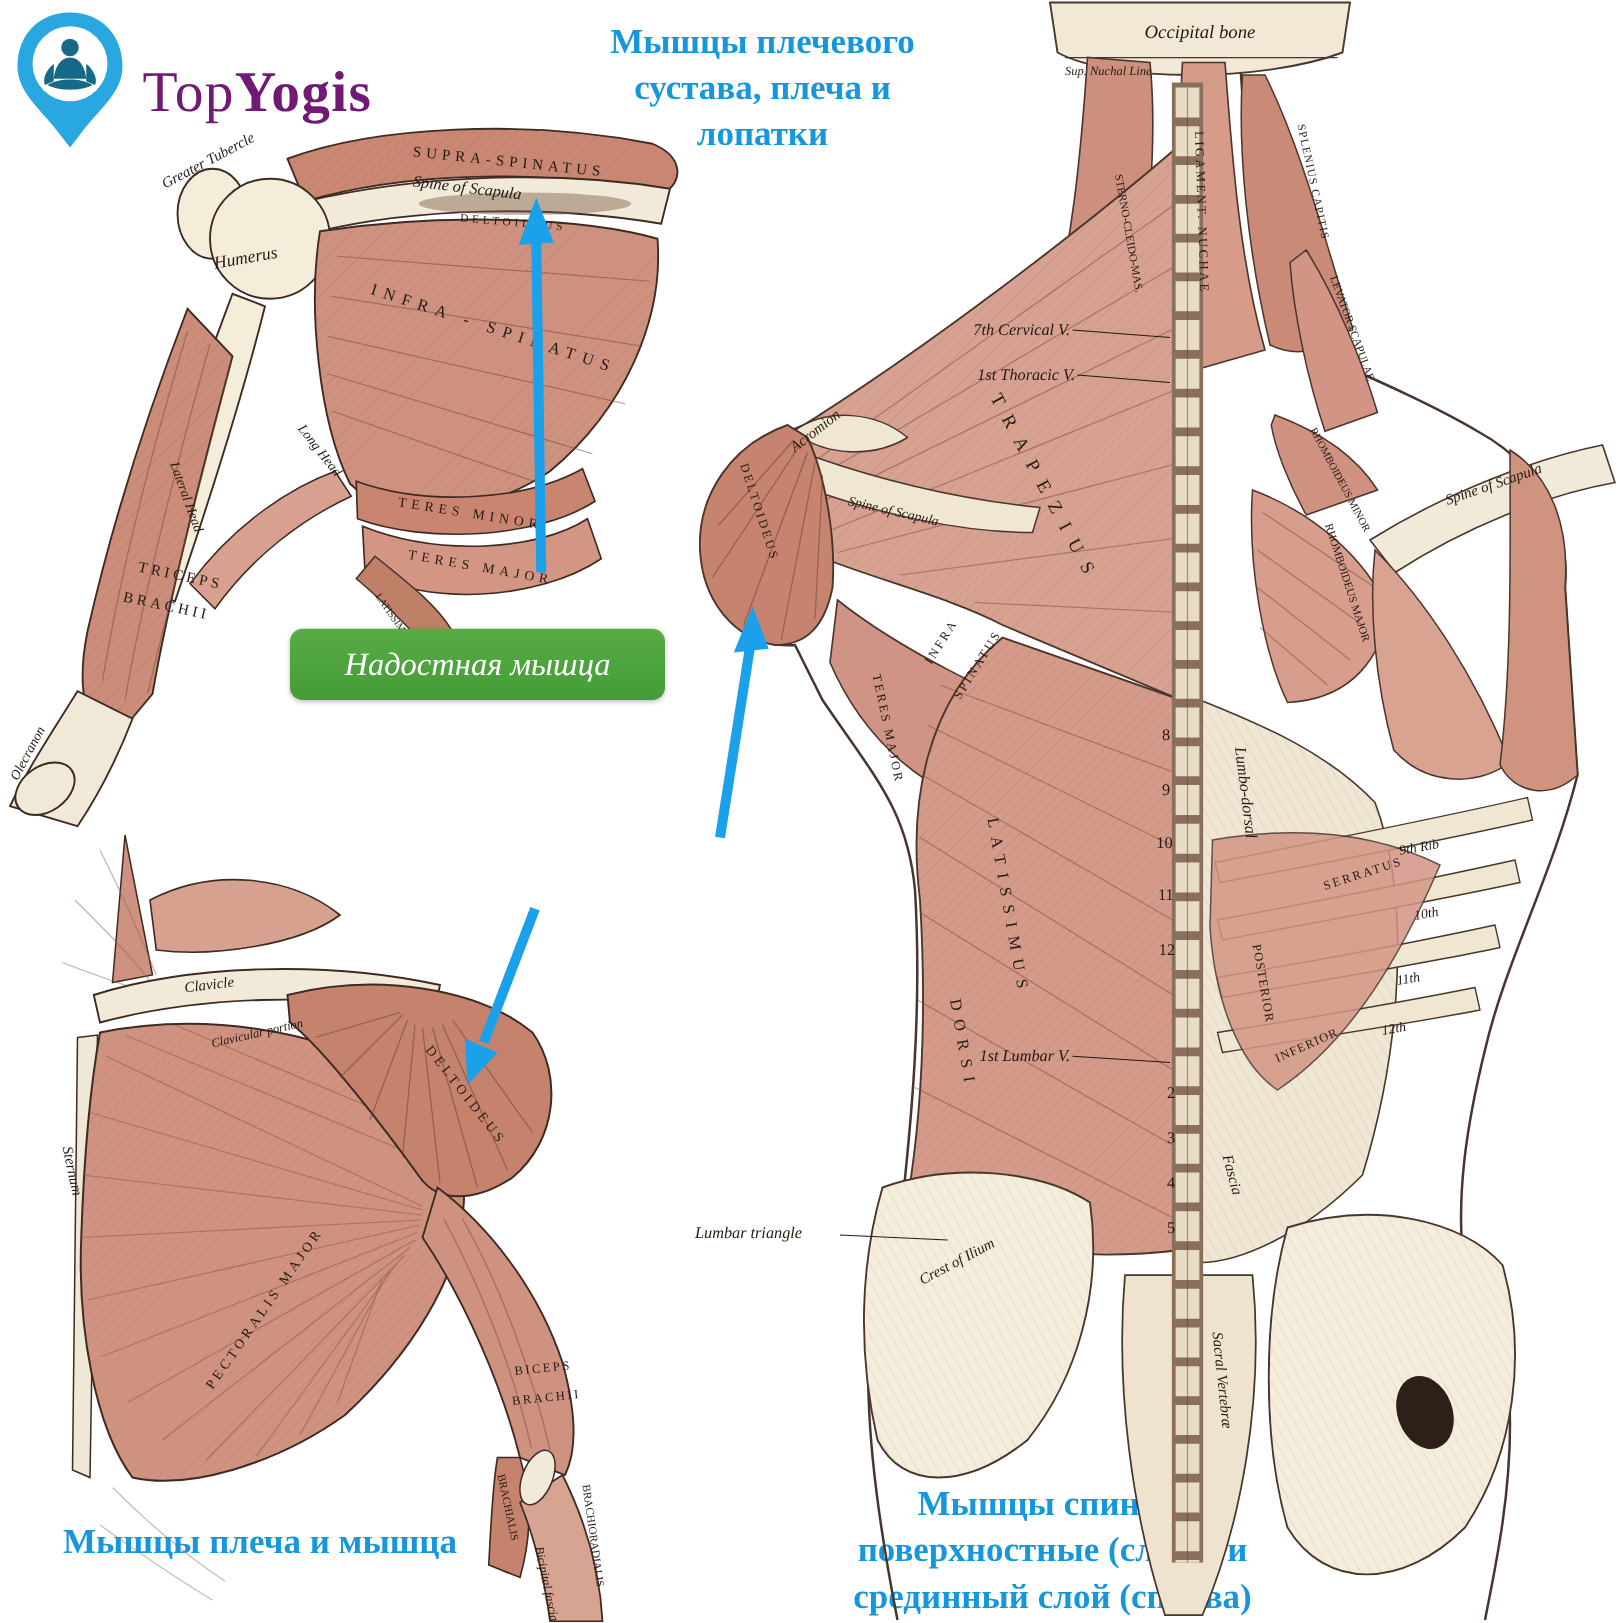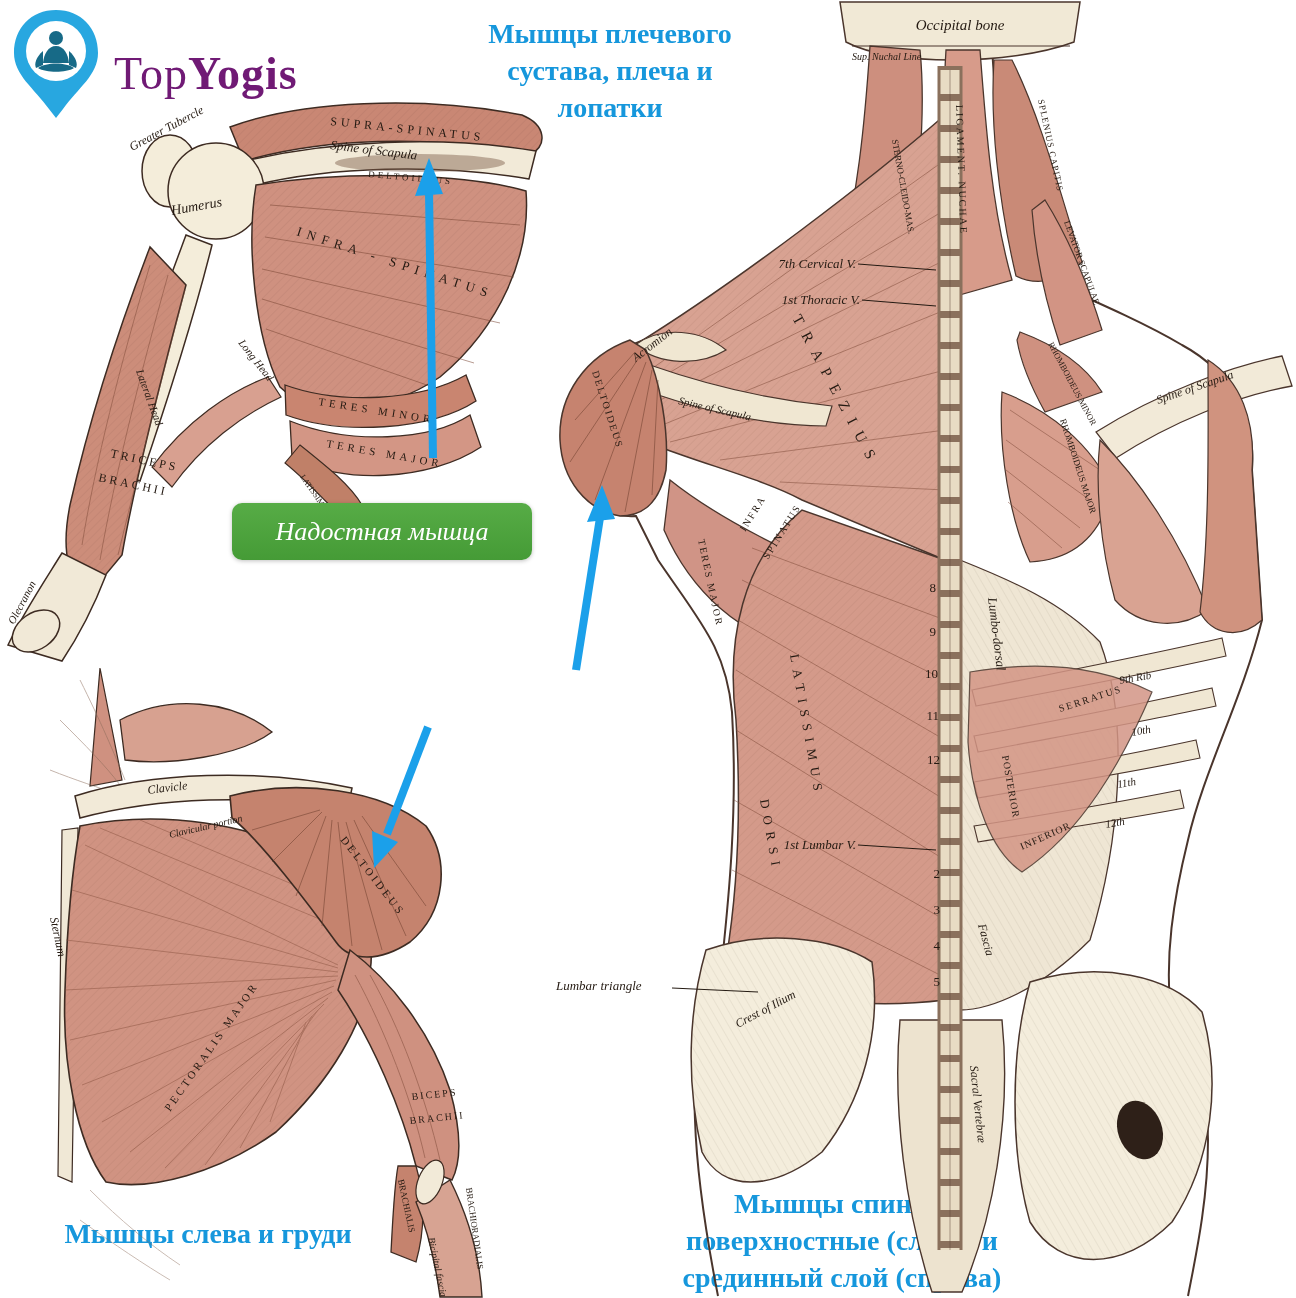--- a/index.html
+++ b/index.html
@@ -30,21 +30,21 @@
       <path d="M35,45 C28,51 26,58 28,62 L35,59 Z" fill="#176a87"></path>
       <path d="M61,45 C68,51 70,58 68,62 L61,59 Z" fill="#176a87"></path>
       <path d="M30,62 C38,56 58,56 66,62 C58,67 38,67 30,62 Z" fill="#176a87"></path>
     </svg>
     <div class="logo-text"><span>Top</span><b>Yogis</b></div>
   </div>
 
   <div class="caption" style="left:440px;top:16px;width:340px;">Мышцы плечевого
 сустава, плеча и
 лопатки</div>
-  <div class="caption" style="left:28px;top:1216px;width:360px;">Мышцы слева и груди</div>
+  <div class="caption" style="left:28px;top:1216px;width:360px;">Мышцы плеча и мышца</div>
   <div class="caption" style="left:592px;top:1186px;width:500px;">Мышцы спины -
 поверхностные (слева) и
 срединный слой (справа)</div>
 
   <svg class="anat" style="left:0;top:85px;" width="560" height="580" viewBox="0 0 560 580">
     <defs>
       <pattern id="h1" width="6" height="6" patternTransform="rotate(45)" patternUnits="userSpaceOnUse">
         <line x1="0" y1="0" x2="0" y2="6" stroke="#7a5242" stroke-width="1" opacity="0.22"></line>
       </pattern>
     </defs>

